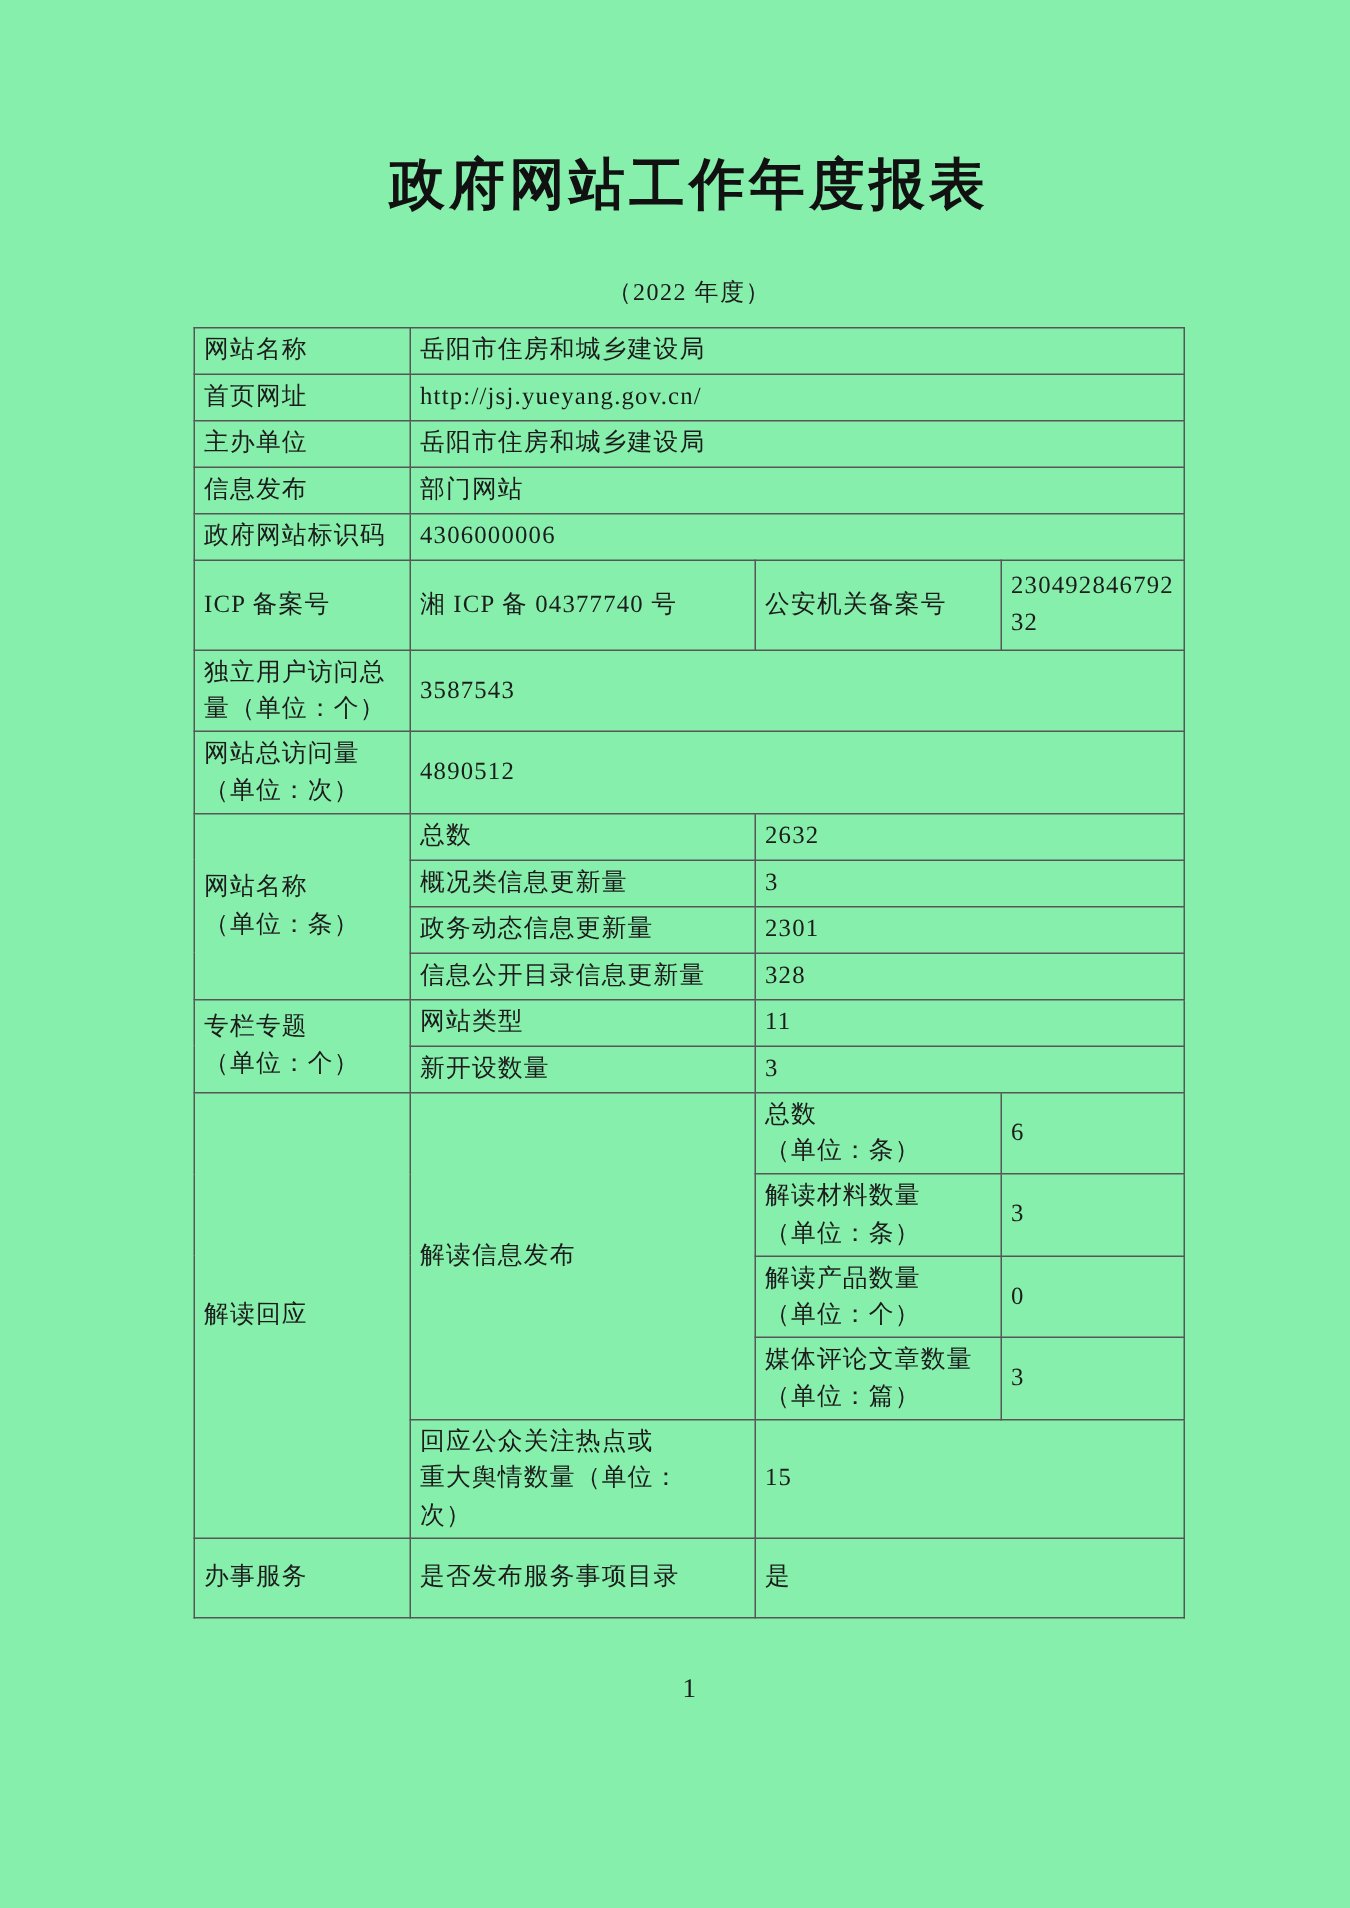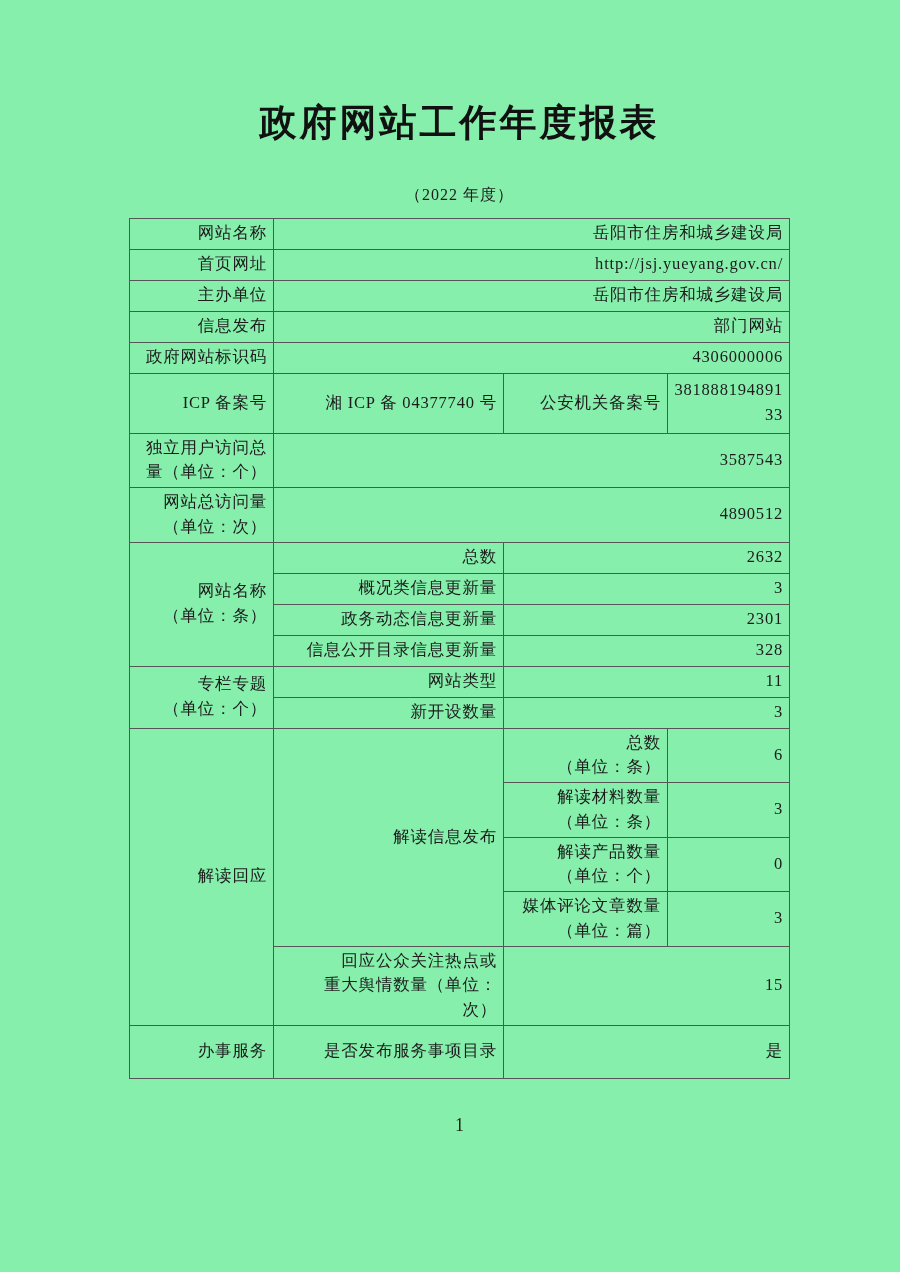--- a/index.html
+++ b/index.html
@@ -50,21 +50,21 @@
     margin-top: 12px;
     border-collapse: collapse;
     table-layout: fixed;
   }
   .c1 { width: 144px; }
   .c2 { width: 230px; }
   .c3 { width: 164px; }
   .c4 { width: 122px; }
   table.report td {
     border: 1px solid #565656;
-    text-align: right;
+    text-align: left;
     vertical-align: middle;
     font-size: 16.5px;
     line-height: 1.5;
     letter-spacing: 0.8px;
     padding: 2px 6px;
     white-space: pre-line;
     color: #1c1c1c;
   }
   tr.h31 { height: 31px; }
   tr.h52 { height: 52px; }
@@ -119,21 +119,21 @@
           <td colspan="3">部门网站</td>
         </tr>
         <tr class="h31">
           <td>政府网站标识码</td>
           <td colspan="3">4306000006</td>
         </tr>
         <tr class="h60">
           <td>ICP 备案号</td>
           <td>湘 ICP 备 04377740 号</td>
           <td>公安机关备案号</td>
-          <td class="police-value">38188819489133</td>
+          <td class="police-value">23049284679232</td>
         </tr>
         <tr class="h53">
           <td>独立用户访问总
 量（单位：个）</td>
           <td colspan="3">3587543</td>
         </tr>
         <tr class="h52">
           <td>网站总访问量
 （单位：次）</td>
           <td colspan="3">4890512</td>

